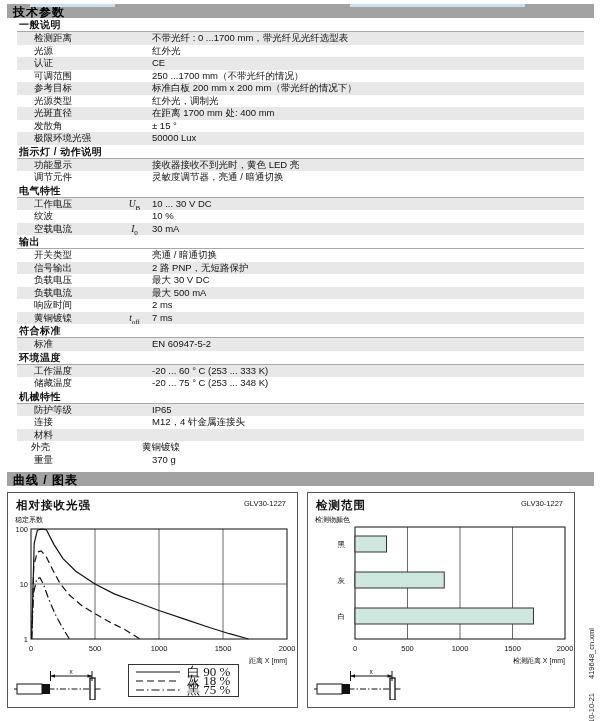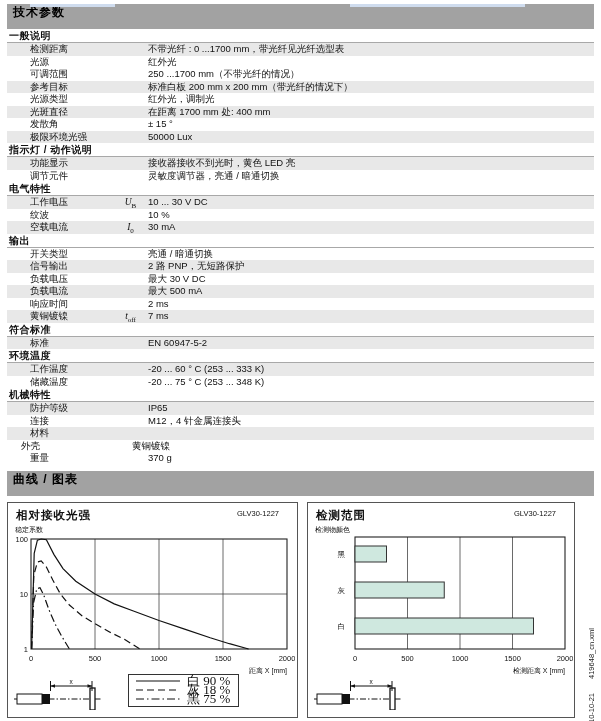--- a/index.html
+++ b/index.html
@@ -2,43 +2,43 @@
 <html><head>
 <meta charset="utf-8">
 <style>
   html,body{margin:0;padding:0;background:#fff;}
   body{width:601px;height:721px;font-family:"Liberation Sans","DejaVu Sans",sans-serif;color:#111;position:relative;overflow:hidden;}
   .page{position:relative;width:601px;height:721px;background:#fff;}
   .scan-artifact{position:absolute;top:0;height:3px;background:#cfdcee;}
   #artifact-left{left:30px;width:85px;}
   #artifact-right{left:350px;width:175px;}
 
-  .section-bar{margin:0 7px;background:#a2a2a2;height:25px;line-height:17px;
+  .section-bar{margin:0 7px;background:#a2a2a2;height:14px;line-height:17px;
     font-weight:bold;font-size:12px;padding-left:6px;color:#000;letter-spacing:1px;}
   #bar-tech{margin-top:4px;}
   #bar-charts{margin-top:6px;}
 
-  .spec{margin:0 7px;}
+  .spec{margin:0 17px;}
   .group-header{font-weight:bold;font-size:10px;height:13px;line-height:13px;
     padding-left:2px;border-bottom:1px solid #a8a8a8;letter-spacing:0.5px;}
   .row{display:flex;height:12.5px;line-height:12.5px;font-size:9.5px;}
   .row.shade{background:#e8e8e8;}
-  .row .lbl{width:83px;padding-left:23px;white-space:nowrap;}
+  .row .lbl{width:83px;padding-left:17px;white-space:nowrap;}
   .row .lbl.ind2{padding-left:14px;width:76px;}
   .row .sym{width:35px;font-style:italic;font-family:"Liberation Serif","DejaVu Serif",serif;text-align:center;}
   .row .sym sub{font-size:7px;font-style:normal;}
   .row .val{flex:1;white-space:nowrap;}
 
   .charts{display:flex;margin:6px 7px 0 7px;gap:9px;}
   .panel{position:relative;border:1px solid #555;background:#fff;height:214px;text-align:center;}
   #panel-left{width:289px;}
   #panel-right{width:266px;}
   .chart-title{position:absolute;top:5px;left:8px;font-size:11.5px;font-weight:600;
     font-family:"Liberation Serif","DejaVu Serif",serif;letter-spacing:1px;}
-  .chart-model{position:absolute;top:6px;right:18px;font-size:7.5px;}
+  .chart-model{position:absolute;top:6px;right:11px;font-size:7.5px;}
   .chart-ylabel{position:absolute;top:22px;left:7px;font-size:7px;}
   svg.plot{position:absolute;left:3px;top:32px;}
   svg.pict{position:absolute;left:6px;bottom:7px;}
   .legend{position:absolute;left:120px;bottom:10px;border:1px solid #333;
     padding:2px 8px 2px 6px;background:#fff;}
   .legend-row{display:flex;align-items:center;height:9px;gap:6px;}
   .legend-row span{font-size:13px;white-space:nowrap;font-family:Liberation Serif, serif;}
 
   .vfooter{position:absolute;left:587px;top:719px;transform-origin:0 0;
     transform:rotate(-90deg);font-size:7.5px;white-space:nowrap;color:#222;}
@@ -59,20 +59,25 @@
       <div class="group-header">一般说明</div>
       <div class="row shade">
         <span class="lbl">检测距离</span>
         <span class="sym"></span>
         <span class="val">不带光纤 : 0 ...1700 mm，带光纤见光纤选型表</span>
       </div>
       <div class="row">
         <span class="lbl">光源</span>
         <span class="sym"></span>
         <span class="val">红外光</span>
+      </div>
+      <div class="row shade">
+        <span class="lbl">认证</span>
+        <span class="sym"></span>
+        <span class="val">CE</span>
       </div>
       <div class="row">
         <span class="lbl">可调范围</span>
         <span class="sym"></span>
         <span class="val">250 ...1700 mm（不带光纤的情况）</span>
       </div>
       <div class="row shade">
         <span class="lbl">参考目标</span>
         <span class="sym"></span>
         <span class="val">标准白板 200 mm x 200 mm（带光纤的情况下）</span>

